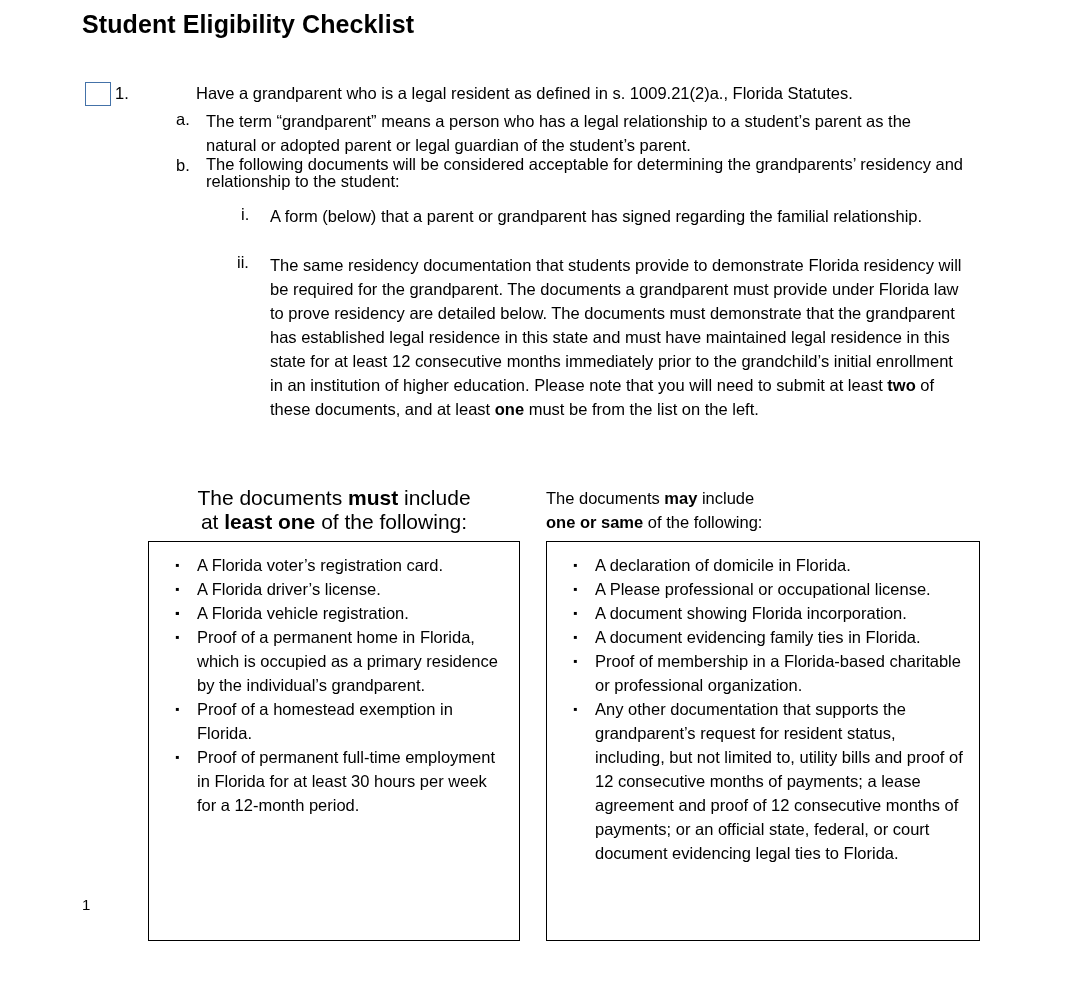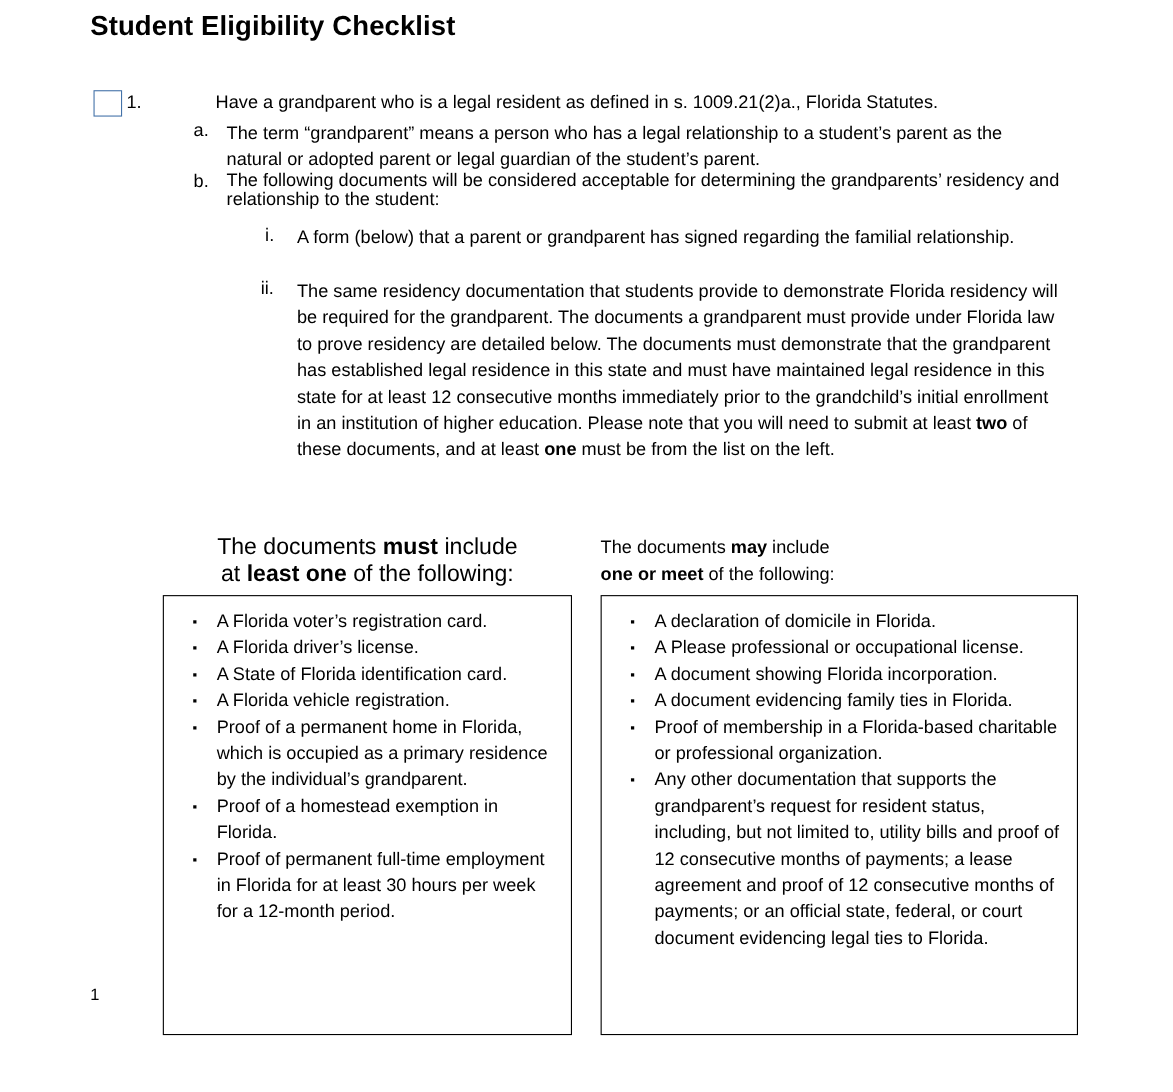--- a/index.html
+++ b/index.html
@@ -204,28 +204,28 @@
   <div class="rom-ii-label">ii.</div>
   <div class="rom-ii-text"><span>The same residency documentation that students provide to demonstrate Florida residency will be required for the grandparent. The documents a grandparent must provide under Florida law to prove residency are detailed below. The documents must demonstrate that the grandparent has established legal residence in this state and must have maintained legal residence in this state for at least 12 consecutive months immediately prior to the grandchild’s initial enrollment in an institution of higher education. Please note that you will need to submit at least </span><b>two</b><span> of these documents, and at least </span><b>one</b><span> must be from the list on the left.</span></div>
 
   <div class="col-head-left">
     <span>The documents </span><b>must</b><span> include</span><br>
     <span>at </span><b>least one</b><span> of the following:</span>
   </div>
 
   <div class="col-head-right">
     <span>The documents </span><b>may</b><span> include</span><br>
-    <b>one or meet</b><span> of the following:</span>
+    <b>one or same</b><span> of the following:</span>
   </div>
 
   <div class="box box-left">
     <ul class="bullets">
       <li><span class="bullet-mark">▪</span><span>A Florida voter’s registration card.</span></li>
       <li><span class="bullet-mark">▪</span><span>A Florida driver’s license.</span></li>
-      <li><span class="bullet-mark">▪</span><span>A State of Florida identification card.</span></li>
+      <li><span class="bullet-mark">▪</span></li>
       <li><span class="bullet-mark">▪</span><span>A Florida vehicle registration.</span></li>
       <li><span class="bullet-mark">▪</span><span>Proof of a permanent home in Florida, which is occupied as a primary residence by the individual’s grandparent.</span></li>
       <li><span class="bullet-mark">▪</span><span>Proof of a homestead exemption in Florida.</span></li>
       <li><span class="bullet-mark">▪</span><span>Proof of permanent full-time employment in Florida for at least 30 hours per week for a 12-month period.</span></li>
     </ul>
   </div>
 
   <div class="box box-right">
     <ul class="bullets">
       <li><span class="bullet-mark">▪</span><span>A declaration of domicile in Florida.</span></li>

